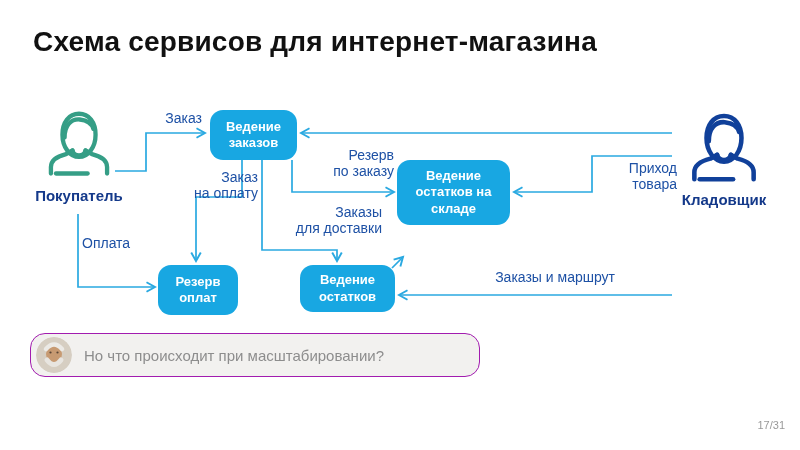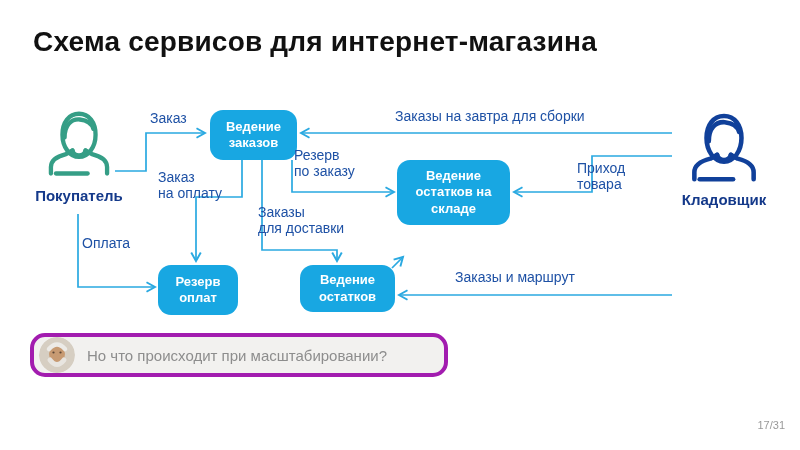--- a/index.html
+++ b/index.html
@@ -22,42 +22,42 @@
     background:var(--service-box,#18A7E2);color:#fff;font-weight:bold;font-size:13px;line-height:1.25;
     padding:2px 6px;box-sizing:border-box;border-radius:13px;
   }
   .svc.orders  {left:210px;top:110px;width:87px;height:50px;}
   .svc.stock   {left:397px;top:160px;width:113px;height:65px;}
   .svc.payments{left:158px;top:265px;width:80px;height:50px;}
   .svc.delivery{left:300px;top:265px;width:95px;height:47px;}
   
   .flow{
     position:absolute;color:var(--flow-label,#1E51A5);font-size:14px;line-height:1.12;
-    white-space:pre-line;text-align:left;
+    white-space:pre-line;text-align:right;
   }
   .flow.order   {left:150px;top:111px;width:52px;}
   .flow.tomorrow{left:395px;top:109px;width:202px;}
   .flow.reserve {left:294px;top:148px;width:100px;}
   .flow.arrival {left:577px;top:161px;width:100px;}
   .flow.topay   {left:158px;top:170px;width:100px;}
   .flow.todeliv {left:258px;top:205px;width:124px;}
   .flow.payment {left:82px;top:236px;width:70px;text-align:left;}
   .flow.route   {left:455px;top:270px;width:160px;}
   
   .actor{position:absolute;text-align:center;}
   .actor svg{display:block;margin:0 auto;}
   .actor .alabel{font-size:15px;font-weight:bold;color:var(--actor-label,#14398A);margin-top:3px;}
   .actor.buyer    {left:32px;top:104px;width:94px;color:var(--buyer-icon,#359E86);}
   .actor.warehouse{left:677px;top:108px;width:94px;color:var(--staff-icon,#10409A);}
   .actor.courier  {left:679px;top:243px;width:90px;color:var(--staff-icon,#10409A);}
   .actor path{stroke:currentColor;}
   
   .bubble{
-    position:absolute;left:30px;top:333px;width:418px;height:44px;box-sizing:border-box;
-    background:#f2f1ef;border:4px solid #a21caf;border-radius:15px;
+    position:absolute;left:30px;top:333px;width:450px;height:44px;box-sizing:border-box;
+    background:#f2f1ef;border:1px solid #a21caf;border-radius:15px;
     display:flex;align-items:center;gap:12px;padding:0 12px 0 5px;
   }
   .avatar{width:36px;height:36px;border-radius:50%;overflow:hidden;flex:0 0 36px;}
   .bubble .btext{color:#8d8d8d;font-size:15px;}
   .pagenum{position:absolute;left:735px;top:419px;width:50px;text-align:right;color:#9a9a9a;font-size:11px;}
 </style>
 </head>
 <body>
 
 <div class="slide">
@@ -80,21 +80,20 @@
     <path class="line" marker-end="url(#ah)" d="M672,295 H399"></path>
     <path class="line" marker-end="url(#ah)" d="M392,268 L403,257"></path>
   </svg>
 
   <div class="svc orders">Ведение заказов</div>
   <div class="svc stock">Ведение остатков на складе</div>
   <div class="svc payments">Резерв оплат</div>
   <div class="svc delivery">Ведение остатков</div>
 
   <div class="flow order">Заказ</div>
-  <div class="flow tomorrow">Заказы на завтра для сборки</div>
   <div class="flow reserve">Резерв
 по заказу</div>
   <div class="flow arrival">Приход
 товара</div>
   <div class="flow topay">Заказ
 на оплату</div>
   <div class="flow todeliv">Заказы
 для доставки</div>
   <div class="flow payment">Оплата</div>
   <div class="flow route">Заказы и маршрут</div>

